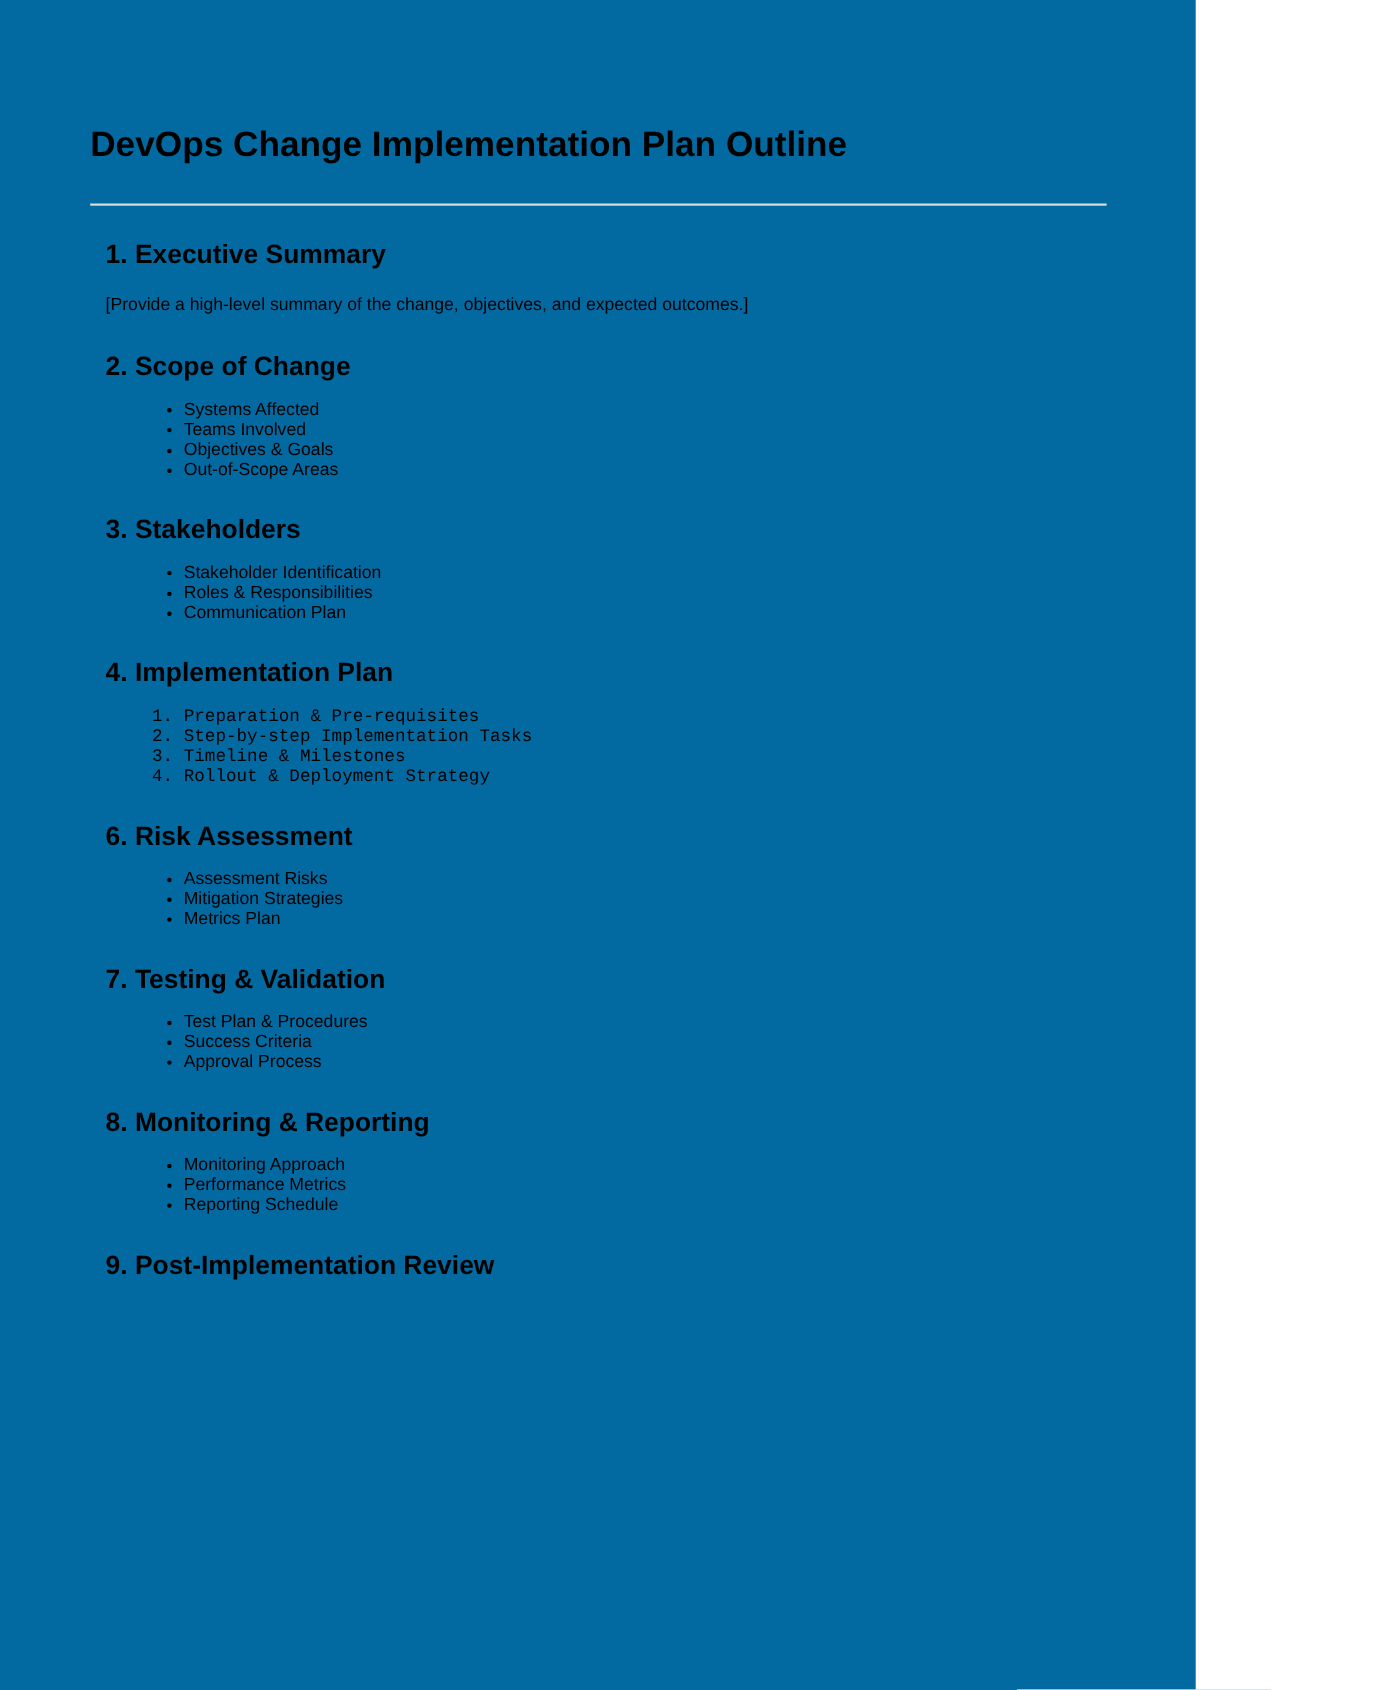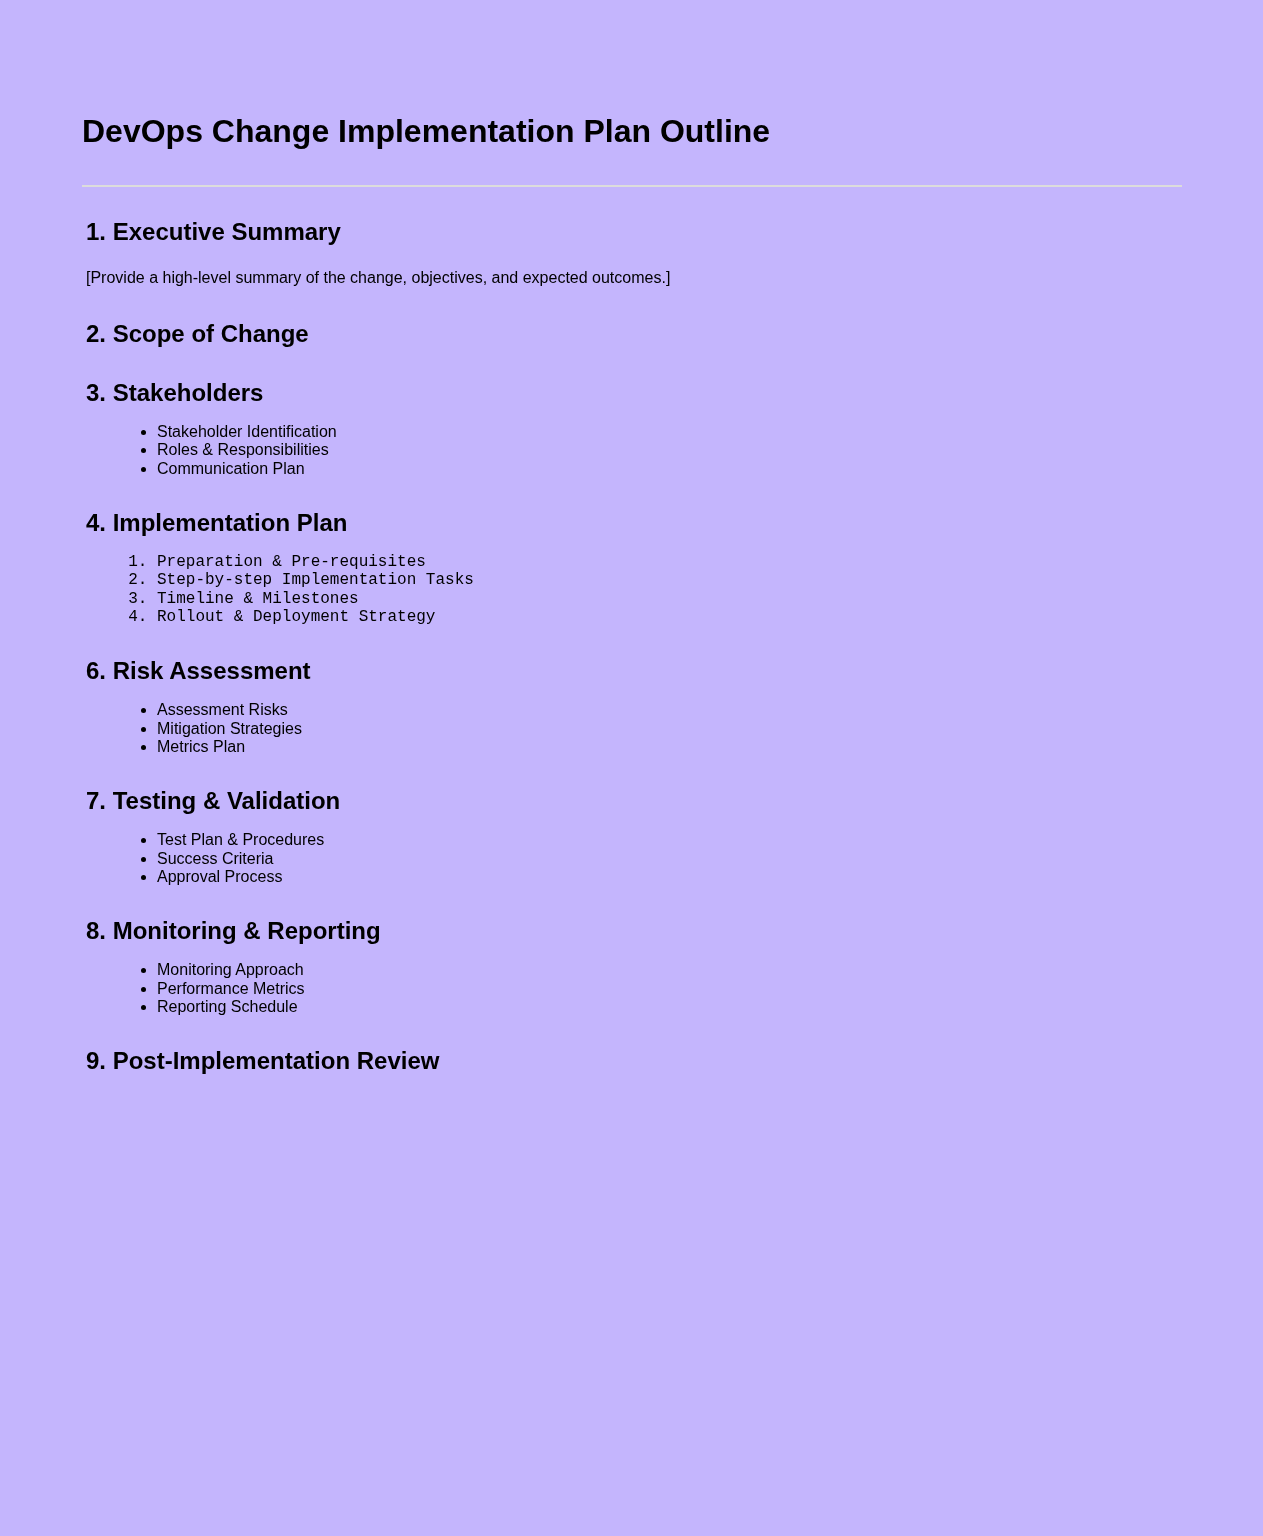--- a/index.html
+++ b/index.html
@@ -4,38 +4,38 @@
 <style>
   html, body {
     margin: 0;
     padding: 0;
     background: #ffffff;
     color: #000000;
     font-family: "Liberation Sans", "DejaVu Sans", sans-serif;
   }
   .page {
     box-sizing: border-box;
-    width: 1263px;
+    width: 1087px;
     min-height: 1536px;
     padding: 113px 81px 60px 82px;
-    background: #c4b5fd;
+    background: #0369a1;
   }
   h1.doc-title {
     font-size: 32px;
     line-height: 37px;
     font-weight: 700;
     margin: 0 0 35px 0;
   }
   hr.divider {
     border: 0;
     height: 2px;
     background: #dcdcdc;
     margin: 0 0 28px 0;
   }
-  section { margin: 4px; }
+  section { margin: 14px; }
   h2.section-heading {
     font-size: 24px;
     line-height: 28px;
     font-weight: 700;
     margin: 31px 0 16px 0;
   }
   p.section-paragraph {
     font-size: 16px;
     line-height: 23px;
     margin: 20px 0 0 0;
@@ -59,20 +59,26 @@
 
   <hr class="divider" style="background: rgb(220, 220, 220);">
 
   <section>
     <h2 class="section-heading">1. Executive Summary</h2>
     <p class="section-paragraph">[Provide a high-level summary of the change, objectives, and expected outcomes.]</p>
   </section>
 
   <section>
     <h2 class="section-heading">2. Scope of Change</h2>
+    <ul class="section-list">
+      <li>Systems Affected</li>
+      <li>Teams Involved</li>
+      <li>Objectives &amp; Goals</li>
+      <li>Out-of-Scope Areas</li>
+    </ul>
   </section>
 
   <section>
     <h2 class="section-heading">3. Stakeholders</h2>
     <ul class="section-list">
       <li>Stakeholder Identification</li>
       <li>Roles &amp; Responsibilities</li>
       <li>Communication Plan</li>
     </ul>
   </section>

